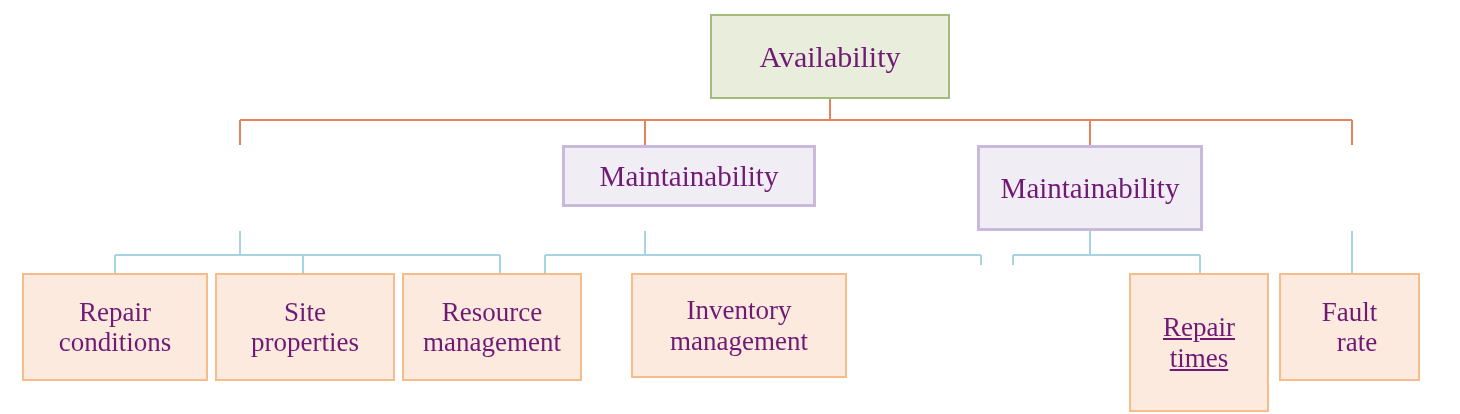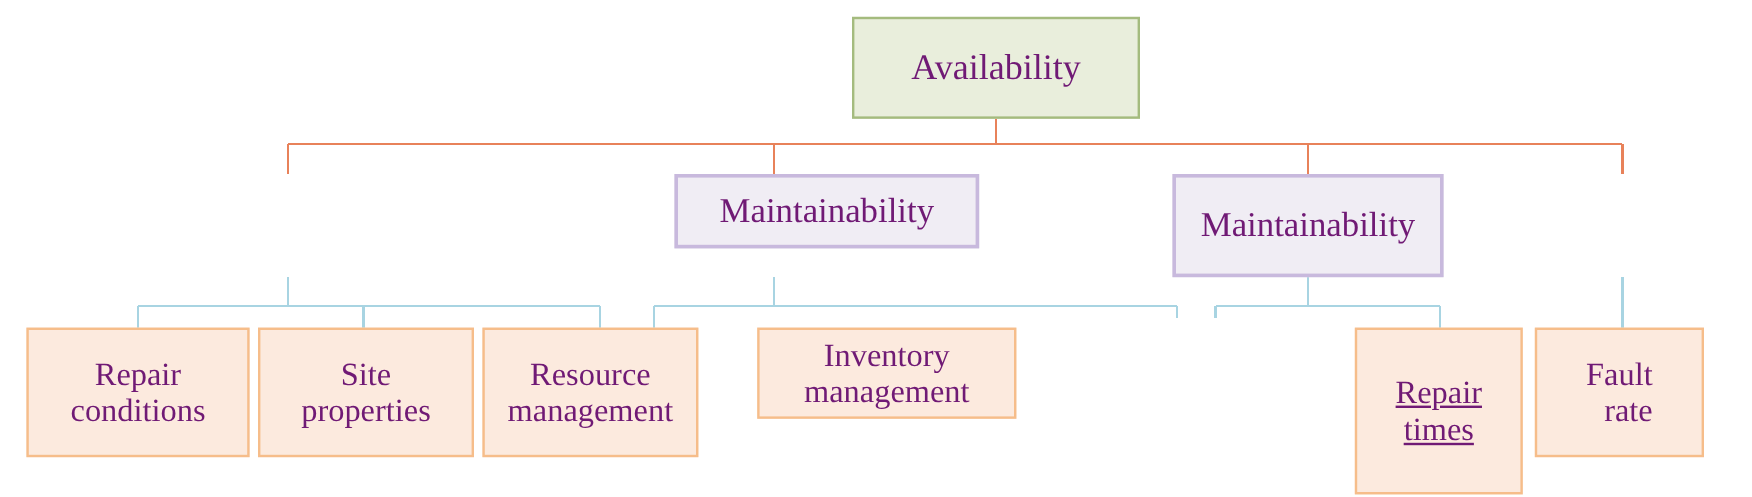--- a/index.html
+++ b/index.html
@@ -98,21 +98,21 @@
 
   <div class="node node-l3" style="left:22px; top:273px; width:186px; height:108px;">Repair
 conditions</div>
 
   <div class="node node-l3" style="left:215px; top:273px; width:180px; height:108px;">Site
 properties</div>
 
   <div class="node node-l3" style="left:402px; top:273px; width:180px; height:108px;text-align:center;">Resource
 management</div>
 
-  <div class="node node-l3" style="left:631px; top:273px; width:216px; height:76px;">Inventory
+  <div class="node node-l3" style="left:631px; top:273px; width:216px; height:105px;">Inventory
 management</div>
 
 
   <div class="node node-l3" style="left:1129px; top:273px; width:140px; height:139px;text-decoration:underline;">Repair
 times</div>
 
   <div class="node node-l3" style="left:1279px; top:273px; width:141px; height:108px;text-align:right;">Fault
 rate</div>
 
 </div>

